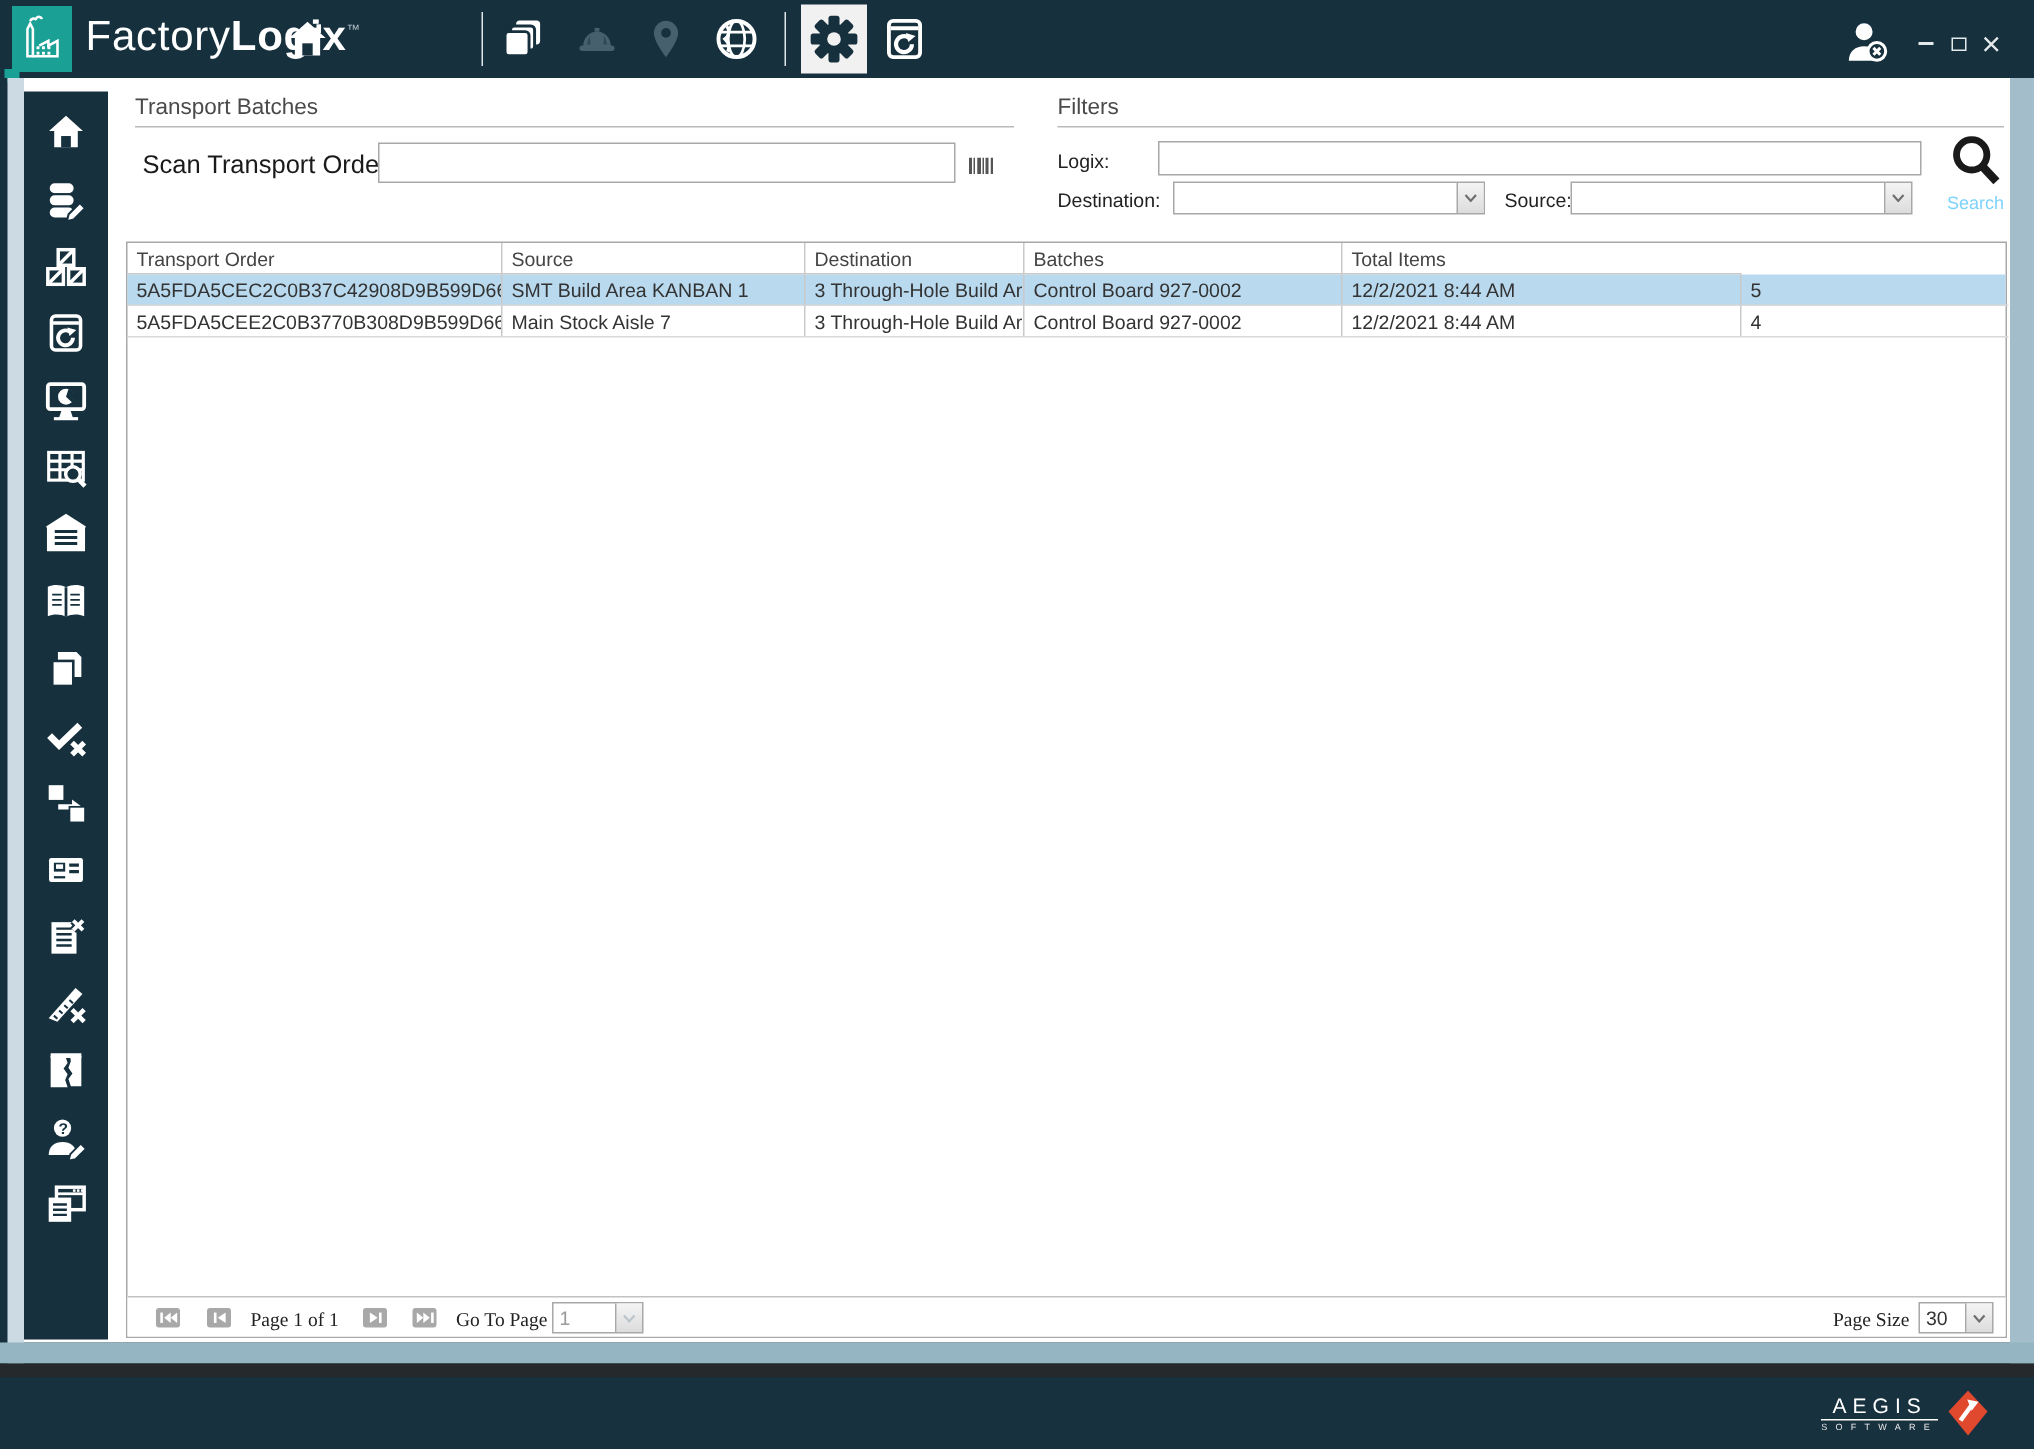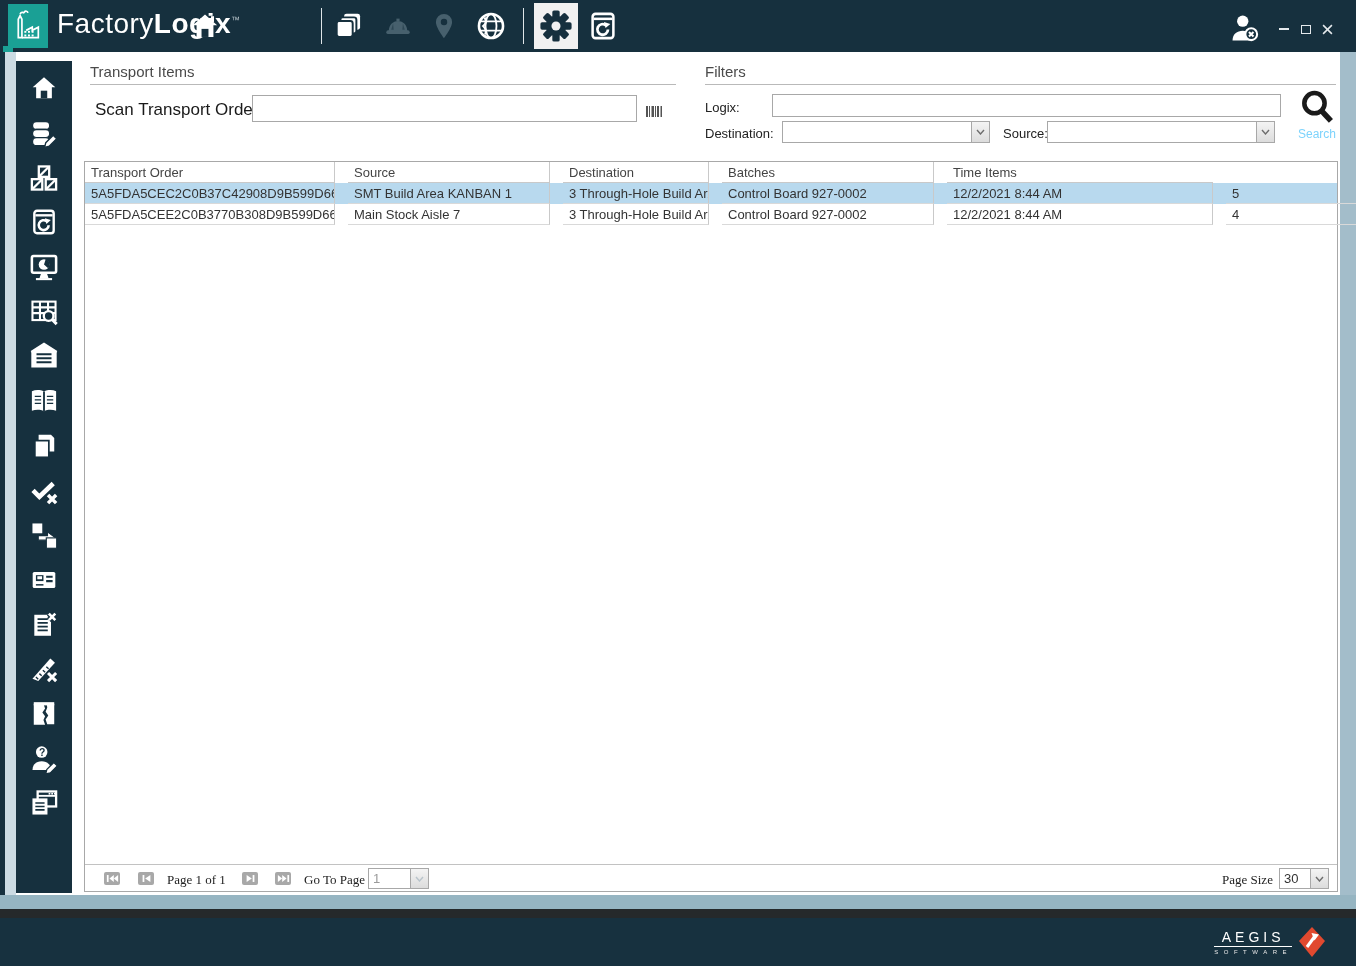--- a/index.html
+++ b/index.html
@@ -37,21 +37,21 @@
   .section-rule { position:absolute; height:1px; background:#b9b9b9; }
   .lbl13 { position:absolute; font-size:13px; color:#222; white-space:nowrap; }
   .txt { position:absolute; border:1px solid #a8a8a8; background:#fff; font-size:13px; padding:0 4px; font-family:"Liberation Sans",sans-serif; }
   .combo { position:absolute; border:1px solid #a8a8a8; background:#fff; }
   .combo .val { position:absolute; left:4px; top:2px; font-size:13px; color:#333; }
   .combo .btn { position:absolute; right:0; top:0; bottom:0; width:18px; background:linear-gradient(#f4f4f4,#dcdcdc); border-left:1px solid #a8a8a8; display:flex; align-items:center; justify-content:center; }
   .combo.disabled .val { color:#9a9a9a; }
 
   
   #grid { position:absolute; left:84px; top:161px; width:1254px; height:731px; border:1px solid #a8a8a8; background:#fff; }
-  .trow { display:grid; grid-template-columns:250px 202px 146px 212px 266px 178px;gap:13px; }
+  .trow { display:grid; grid-template-columns:250px 202px 146px 212px 266px 178px; }
   .trow > div { font-size:13px; padding:3px 6px 2px 6px; border-right:1px solid #c9c9c9; white-space:nowrap; overflow:hidden; }
   .trow > div:last-child { border-right:none; }
   #thead > div { color:#444; border-bottom:1px solid #c9c9c9; height:21px; }
   .drow > div { color:#333; border-bottom:1px solid #d9d9d9; height:21px; }
   .drow.selected { background:#b8d9ee; }
   #pager { position:absolute; left:0; bottom:0; width:1252px; height:27px; border-top:1px solid #c2c2c2; background:#fff; }
   .nav-btn { position:absolute; top:7px; width:16px; height:13px; background:#a8a8a8; border-radius:2px; display:flex; align-items:center; justify-content:center; }
   .pg-text { position:absolute; top:7px; font-size:13px; color:#222; white-space:nowrap;font-family:Liberation Serif, serif; }
 
   
@@ -331,21 +331,21 @@
           <rect x="21.6" y="4.2" width="1.5" height="1.5"></rect>
         </g>
       <rect x="3" y="9" width="13" height="14" fill="#fff"></rect>
       <g stroke="#16303e" stroke-width="1.4">
           <path d="M5.5 13h8M5.5 16h8M5.5 19h8"></path>
         </g>
     </svg>
   </div>
 </div>
 
-<div class="section-title" style="left:90px; top:63px">Transport Items</div>
+<div class="section-title" style="left:90px; top:63px">Transport Batches</div>
 <div class="section-rule" style="left:90px; top:84px; width:586px"></div>
 
 <div class="abs" style="left:95px; top:100px; font-size:17px; color:#1a1a1a">Scan Transport Order:</div>
 <input class="txt" style="left: 252px; top: 95px; width: 385px; height: 27px; font-size: 15px;" value="">
 <div class="abs" style="left:646px; top:103px">
   <svg width="17" height="11" viewBox="0 0 17 11" fill="#555">
     <rect x="0" y="0" width="2" height="11"></rect>
       <rect x="3" y="0" width="1" height="11"></rect>
       <rect x="5.5" y="0" width="2.5" height="11"></rect>
       <rect x="9" y="0" width="1" height="11"></rect>
@@ -387,21 +387,21 @@
   </svg>
   <div style="font-size:12px; color:#7dd3fc; margin-top:-3px">Search</div>
 </div>
 
 <div id="grid">
   <div class="trow" id="thead">
     <div>Transport Order</div>
     <div>Source</div>
     <div>Destination</div>
     <div>Batches</div>
-    <div>Time Items</div>
+    <div>Total Items</div>
   </div>
   <div class="trow drow selected">
     <div>5A5FDA5CEC2C0B37C42908D9B599D66B</div>
     <div>SMT Build Area KANBAN 1</div>
     <div>3 Through-Hole Build Ar...</div>
     <div>Control Board 927-0002</div>
     <div>12/2/2021 8:44 AM</div>
     <div>5</div>
   </div>
   <div class="trow drow">

